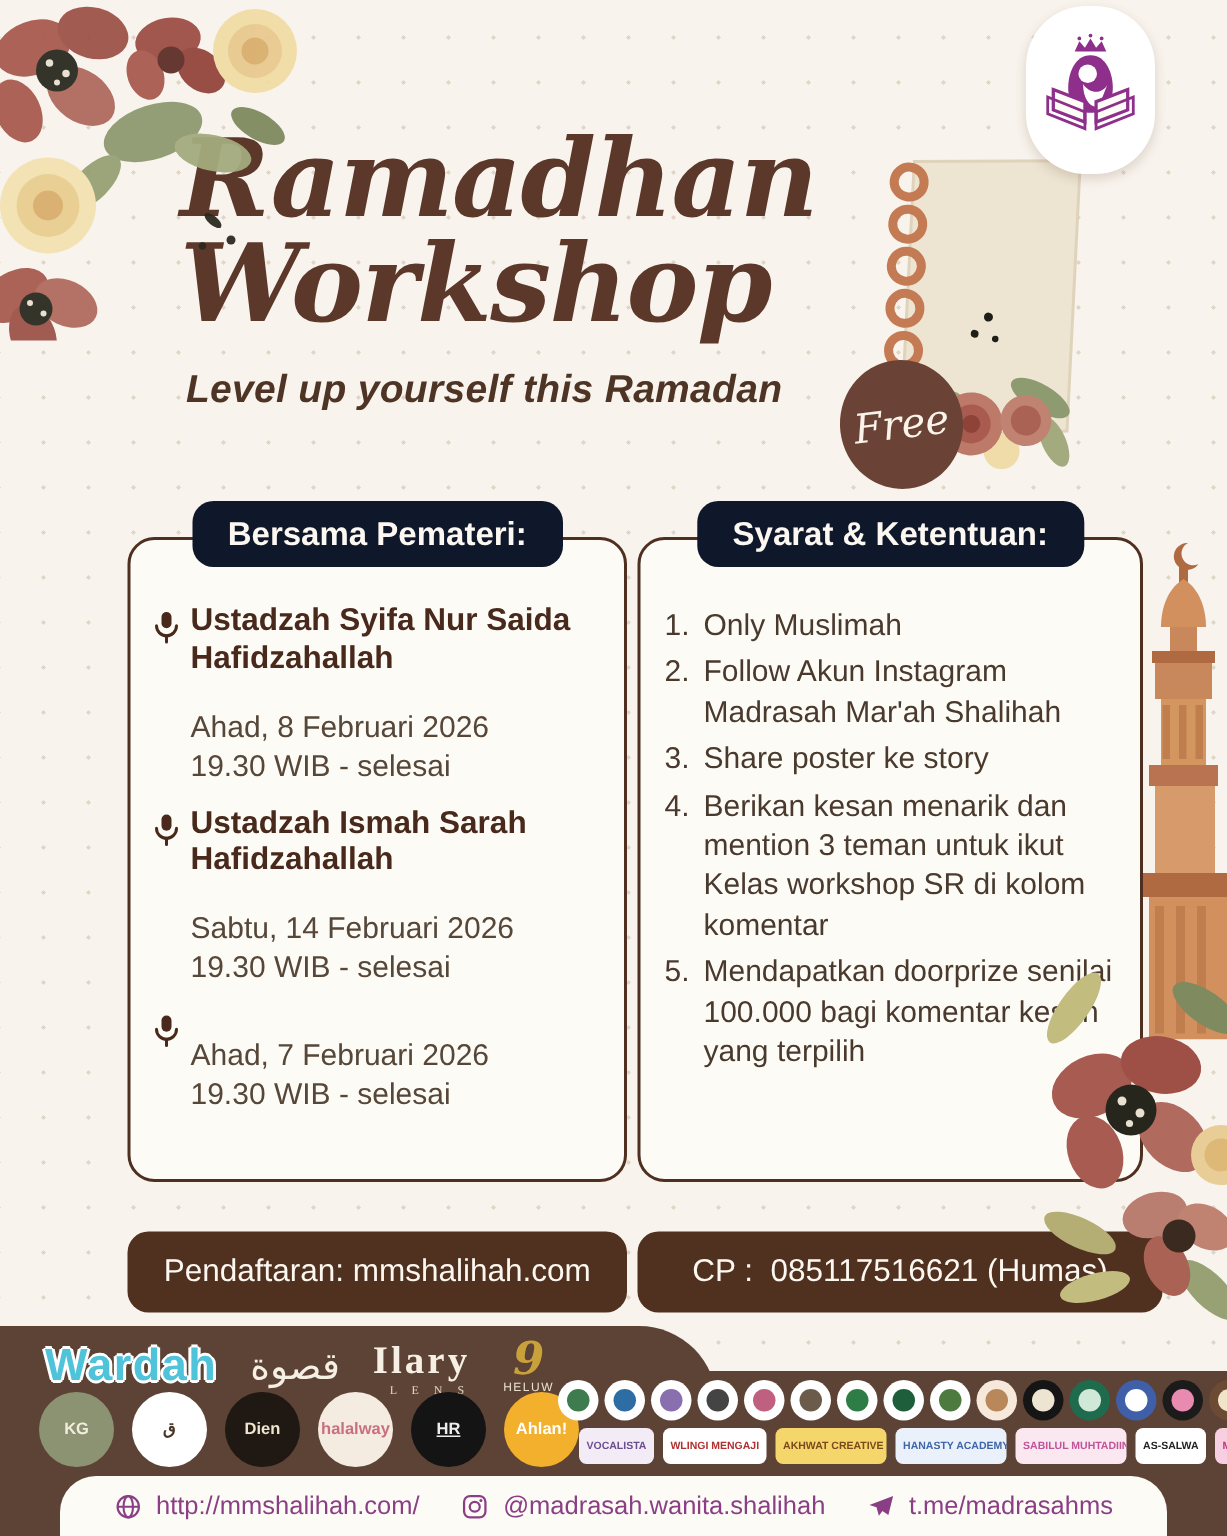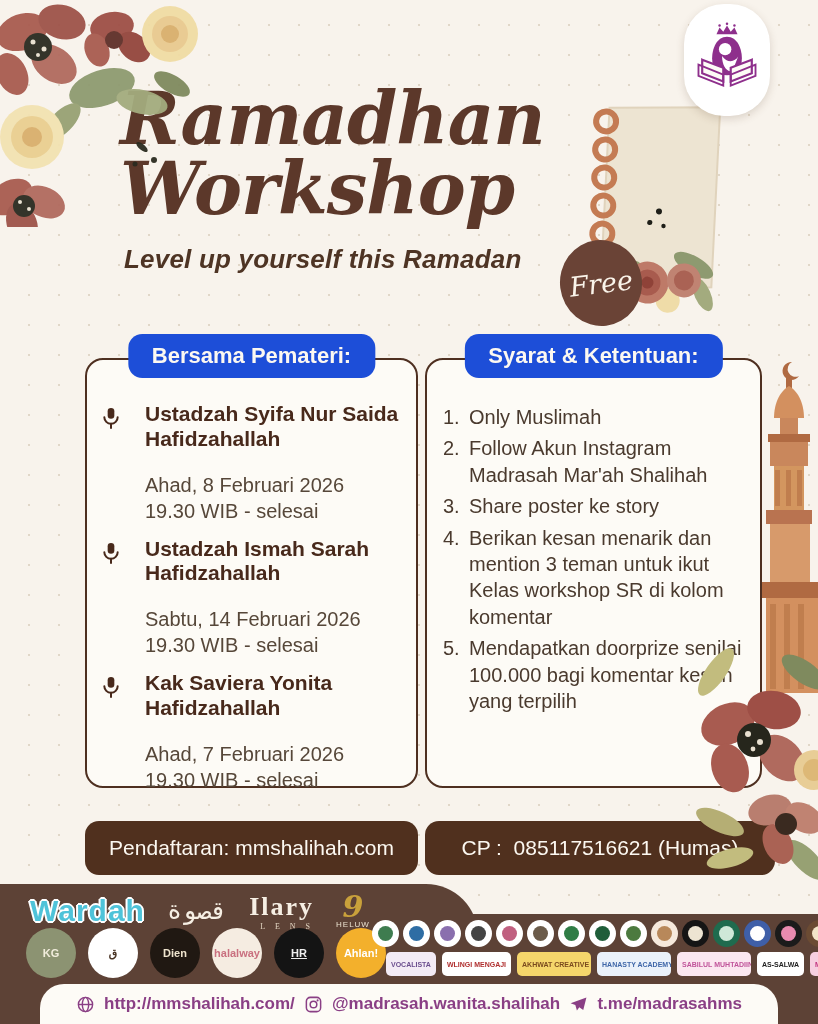--- a/index.html
+++ b/index.html
@@ -40,24 +40,24 @@
   }
   
   .panel{
     position:absolute;top:358px;height:430px;z-index:2;background:#FDFBF6;
     border:2px solid #4E2F20;border-radius:18px;box-sizing:border-box;
   }
   .panel-left{left:85px;width:333px;padding:42px 12px 10px 14px;}
   .panel-right{left:425px;width:337px;padding:44px 12px 10px 16px;}
   .panel-pill{
     position:absolute;top:-26px;left:50%;transform:translateX(-50%);
-    background:#1d4ed8;color:#FCF8F1;font-weight:700;font-size:22px;
+    background:#0f172a;color:#FCF8F1;font-weight:700;font-size:22px;
     padding:9px 24px;border-radius:14px;white-space:nowrap;
   }
-  .speaker{display:flex;gap:22px;margin-bottom:13px;}
+  .speaker{display:flex;gap:4px;margin-bottom:13px;}
   .speaker .mic{flex:0 0 22px;padding-top:3px;}
   .speaker-name{font-weight:700;font-size:21px;line-height:1.18;color:#48291B;}
   .speaker-meta{margin-top:20px;font-size:20px;line-height:1.3;color:#564739;}
   .term{display:flex;font-size:20px;line-height:1.32;color:#4A3A2E;margin-bottom:5px;}
   .term-num{flex:0 0 26px;}
   
   .bar{
     position:absolute;top:798px;height:54px;z-index:2;background:#50301E;
     border-radius:14px;display:flex;align-items:center;justify-content:center;
     color:#FCF8F1;font-size:21px;white-space:pre-wrap;margin-top:23px;
@@ -65,21 +65,21 @@
   .bar-reg{left:85px;width:333px;}
   .bar-cp{left:425px;width:350px;}
   
   .footer-tab{position:absolute;left:0;top:884px;width:478px;height:60px;background:#5D4236;border-top-right-radius:52px;z-index:6;}
   .footer-band{position:absolute;left:0;top:914px;width:818px;height:110px;background:#5D4236;z-index:6;}
   .brands-row{position:absolute;left:30px;top:888px;height:46px;display:flex;align-items:center;gap:22px;z-index:7;}
   .wardah{
     font-weight:700;font-size:30px;letter-spacing:1px;color:#4FC3D9;
     text-shadow:-2px 0 #fff,2px 0 #fff,0 -2px #fff,0 2px #fff,-1px -1px #fff,1px 1px #fff,-1px 1px #fff,1px -1px #fff;
   }
-  .arabic-brand{color:#F6EFE4;font-size:25px;font-family:Liberation Mono, monospace;}
+  .arabic-brand{color:#F6EFE4;font-size:25px;font-family:Liberation Sans, sans-serif;}
   .ilary{color:#F6EFE4;text-align:right;font-family:"Liberation Serif",serif;}
   .ilary .main{font-weight:700;font-size:26px;letter-spacing:2px;}
   .ilary .sub{font-size:8px;letter-spacing:4px;color:#E2D5C2;}
   .heluw{text-align:center;}
   .heluw .glyph{font-family:"DejaVu Serif",serif;font-style:italic;font-weight:700;font-size:30px;color:#C9A13B;line-height:.9;}
   .heluw .name{font-size:8px;letter-spacing:1px;color:#EAE0CE;}
   .circle-row{position:absolute;left:26px;top:928px;display:flex;gap:12px;z-index:7;}
   .circle-logo{
     width:50px;height:50px;border-radius:50%;display:flex;align-items:center;justify-content:center;
     font-size:11px;font-weight:700;text-align:center;line-height:1;overflow:hidden;
@@ -90,21 +90,21 @@
   .mini-badge-row{position:absolute;left:386px;top:952px;display:flex;gap:6px;z-index:7;align-items:center;}
   .mini-badge{
     height:24px;border-radius:5px;display:flex;align-items:center;padding:0 5px;
     font-size:7px;font-weight:700;text-transform:uppercase;white-space:nowrap;max-width:64px;overflow:hidden;
   }
   .links-bar{
     position:absolute;left:40px;right:40px;top:984px;height:40px;z-index:8;
     background:#FDFBF6;border-radius:24px 24px 0 0;display:flex;align-items:center;
     justify-content:space-between;padding:0 36px;box-sizing:border-box;
   }
-  .link-item{display:flex;align-items:center;gap:9px;color:#8A3F85;font-size:17px;font-weight:700;}
+  .link-item{display:flex;align-items:center;gap:9px;color:#8A3F85;font-size:17px;font-weight:400;}
 </style>
 </head>
 <body>
 
 <div class="poster">
 
   <svg class="art floral-tl" width="215" height="235" viewBox="0 0 215 235">
     <g opacity="0.95">
       <ellipse cx="150" cy="155" rx="7" ry="3" fill="#2B2B20" transform="rotate(40 150 155)"></ellipse>
       <circle cx="162" cy="168" r="3" fill="#2B2B20"></circle>
@@ -262,21 +262,20 @@
 
     <div class="speaker">
       <span class="mic">
         <svg width="20" height="26" viewBox="0 0 24 28">
             <rect x="8" y="2" width="8" height="13" rx="4" fill="#48291B"></rect>
             <path d="M4 13 a8 8 0 0 0 16 0" fill="none" stroke="#48291B" stroke-width="2.4" stroke-linecap="round"></path>
             <line x1="12" y1="21" x2="12" y2="26" stroke="#48291B" stroke-width="2.4" stroke-linecap="round"></line>
           </svg>
       </span>
       <div>
-        <div class="speaker-name">Kak Saviera Yonita Hafidzahallah</div>
         <div class="speaker-meta">
           <div>Ahad, 7 Februari 2026</div>
           <div>19.30 WIB - selesai</div>
         </div>
       </div>
     </div>
   </div>
 
   <div class="panel panel-right">
     <div class="panel-pill">Syarat &amp; Ketentuan:</div>

